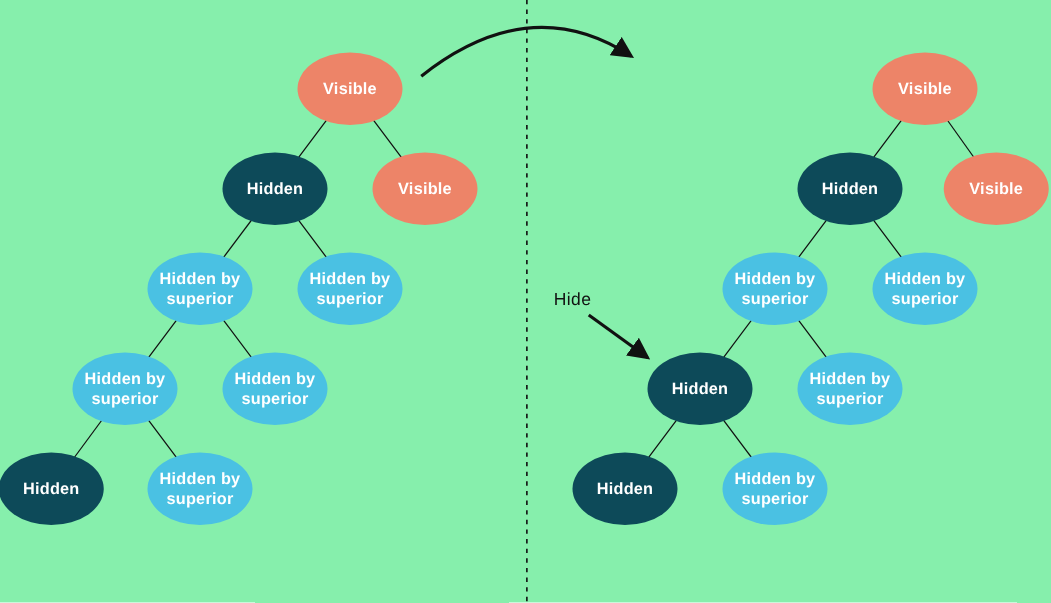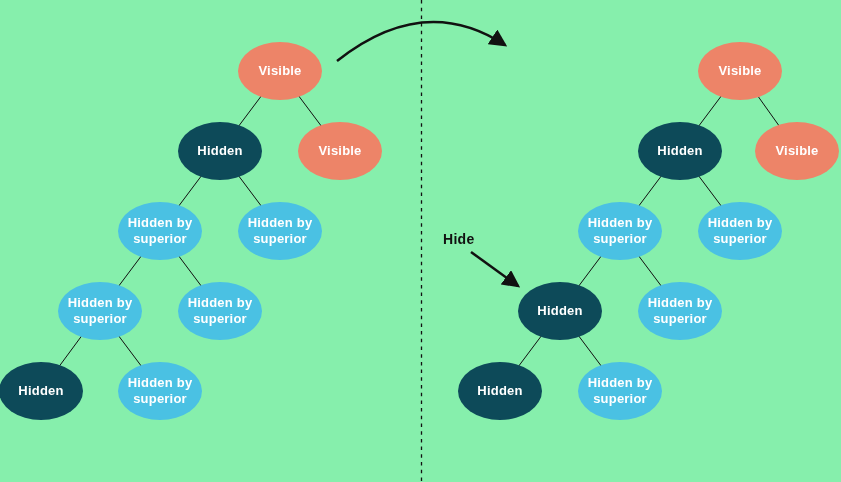--- a/index.html
+++ b/index.html
@@ -60,21 +60,21 @@
     line-height: 1.25;
     padding: 0 5px;
     box-sizing: border-box;
     letter-spacing: 0.2px;
   }
   .hide-label {
     position: absolute;
     z-index: 3;
     color: #111111;
     font-size: 14px;
-    font-weight: 700;
+    font-weight: 400;
     letter-spacing: 0.3px;
   }
 </style>
 </head>
 <body>
 
 <div class="stage" style="--line: #111111; background: #86efac; padding-left: 36px;">
 
   <svg class="lines" width="841" height="482" viewBox="0 0 841 482">
     <defs>

